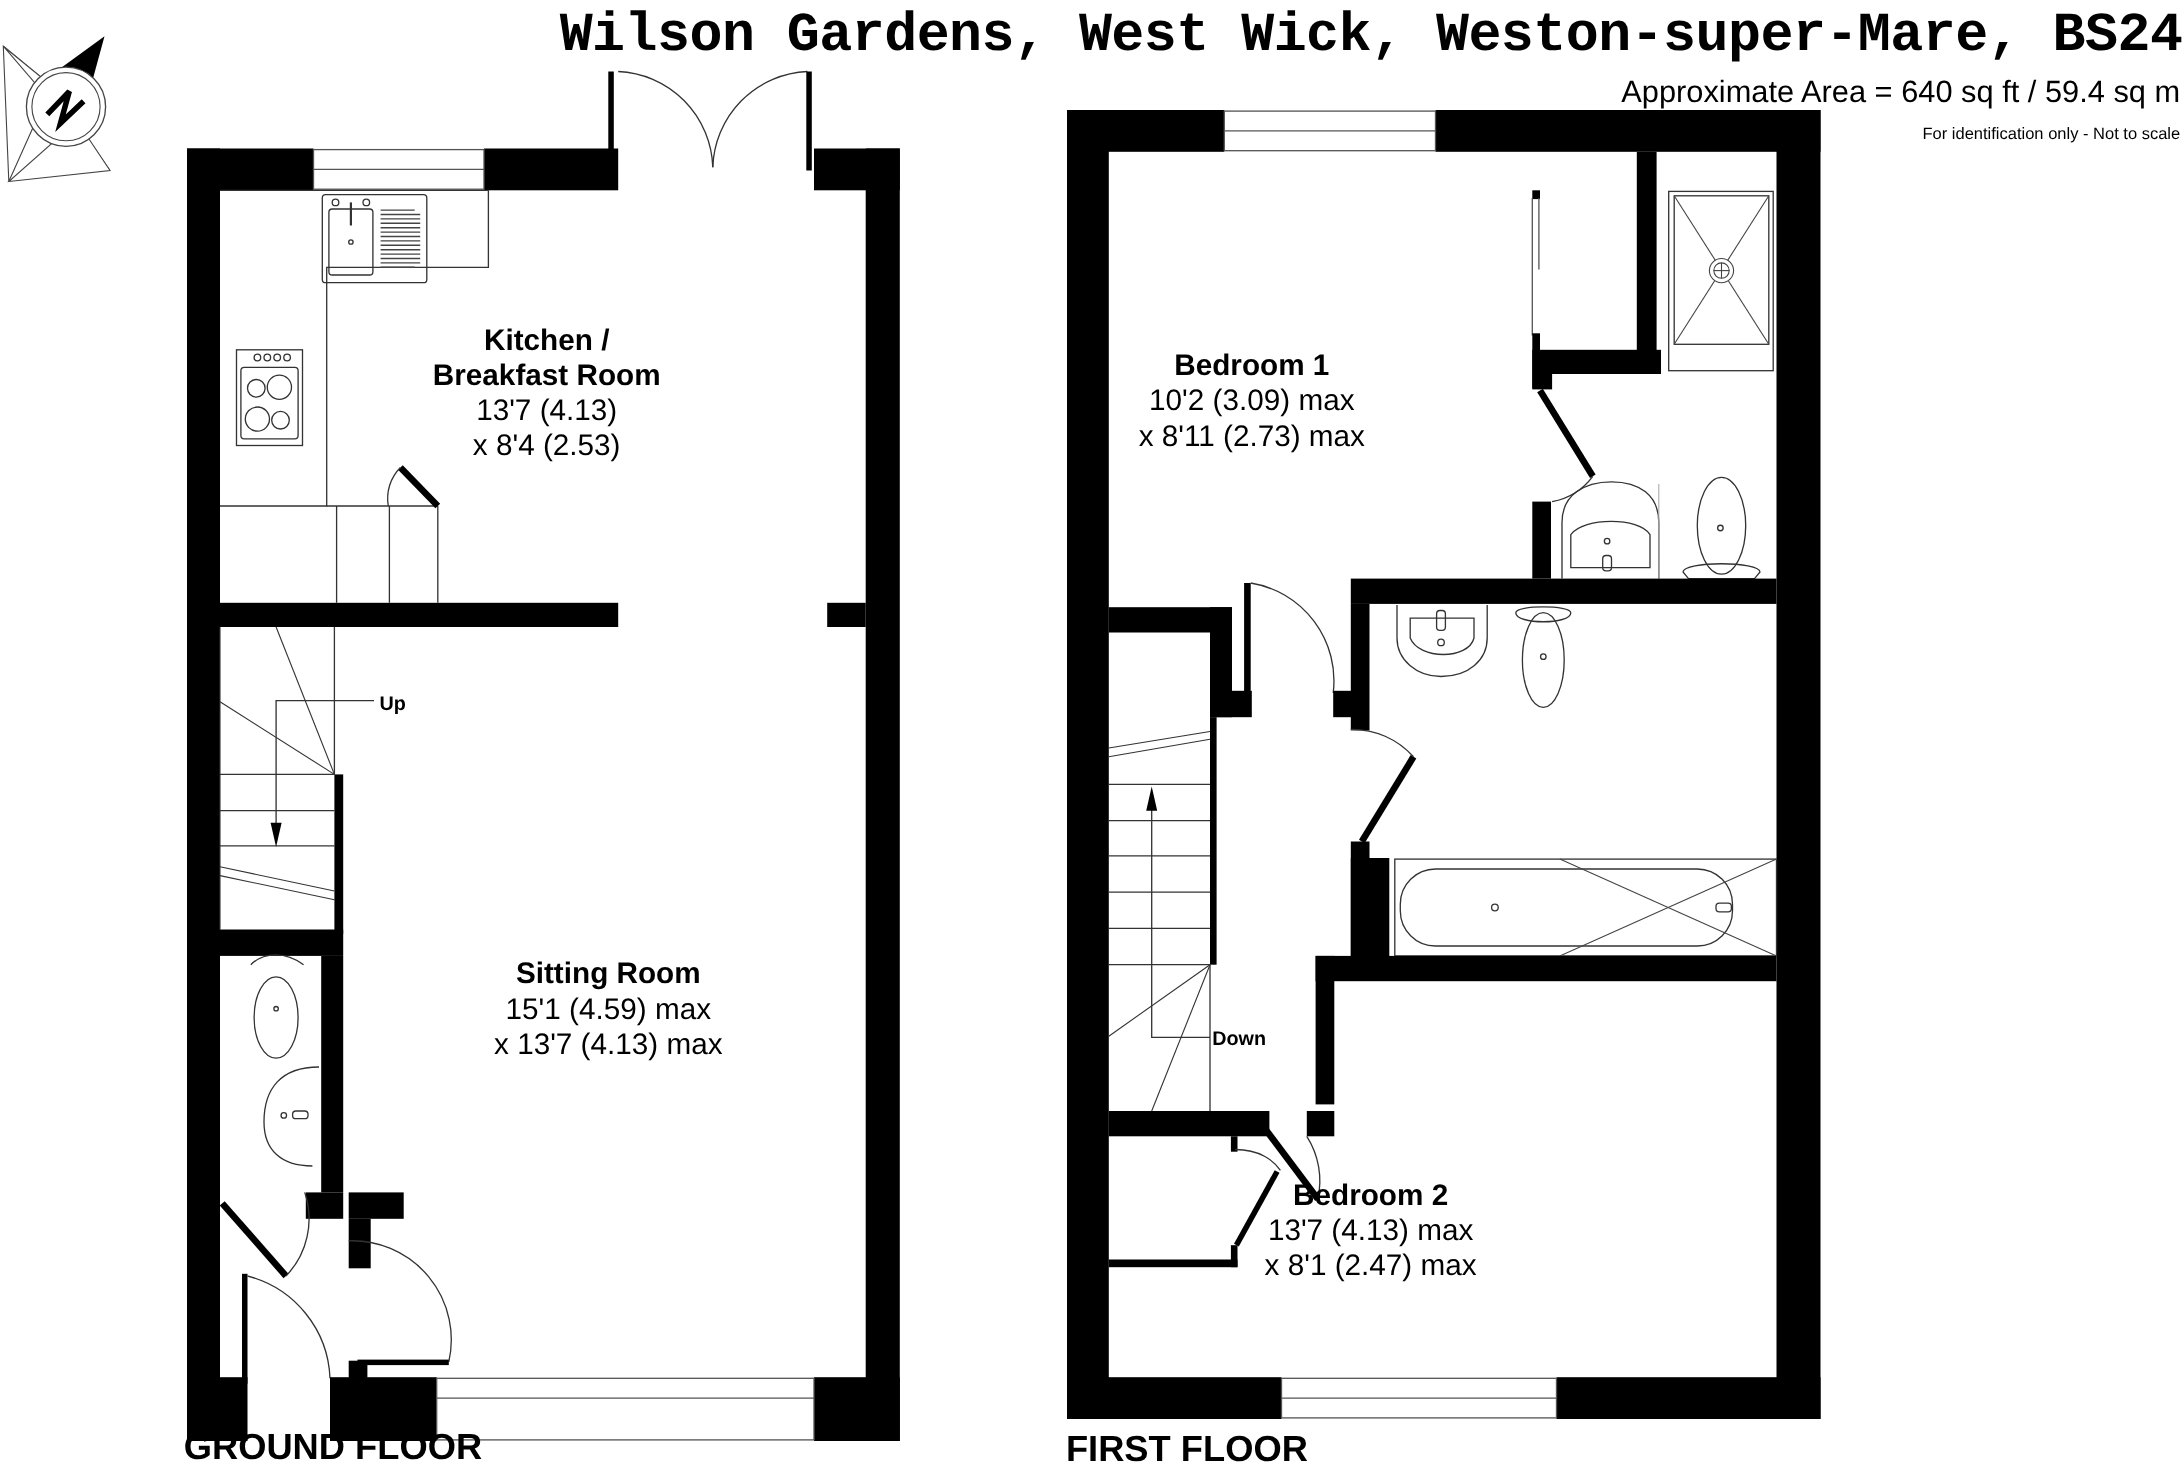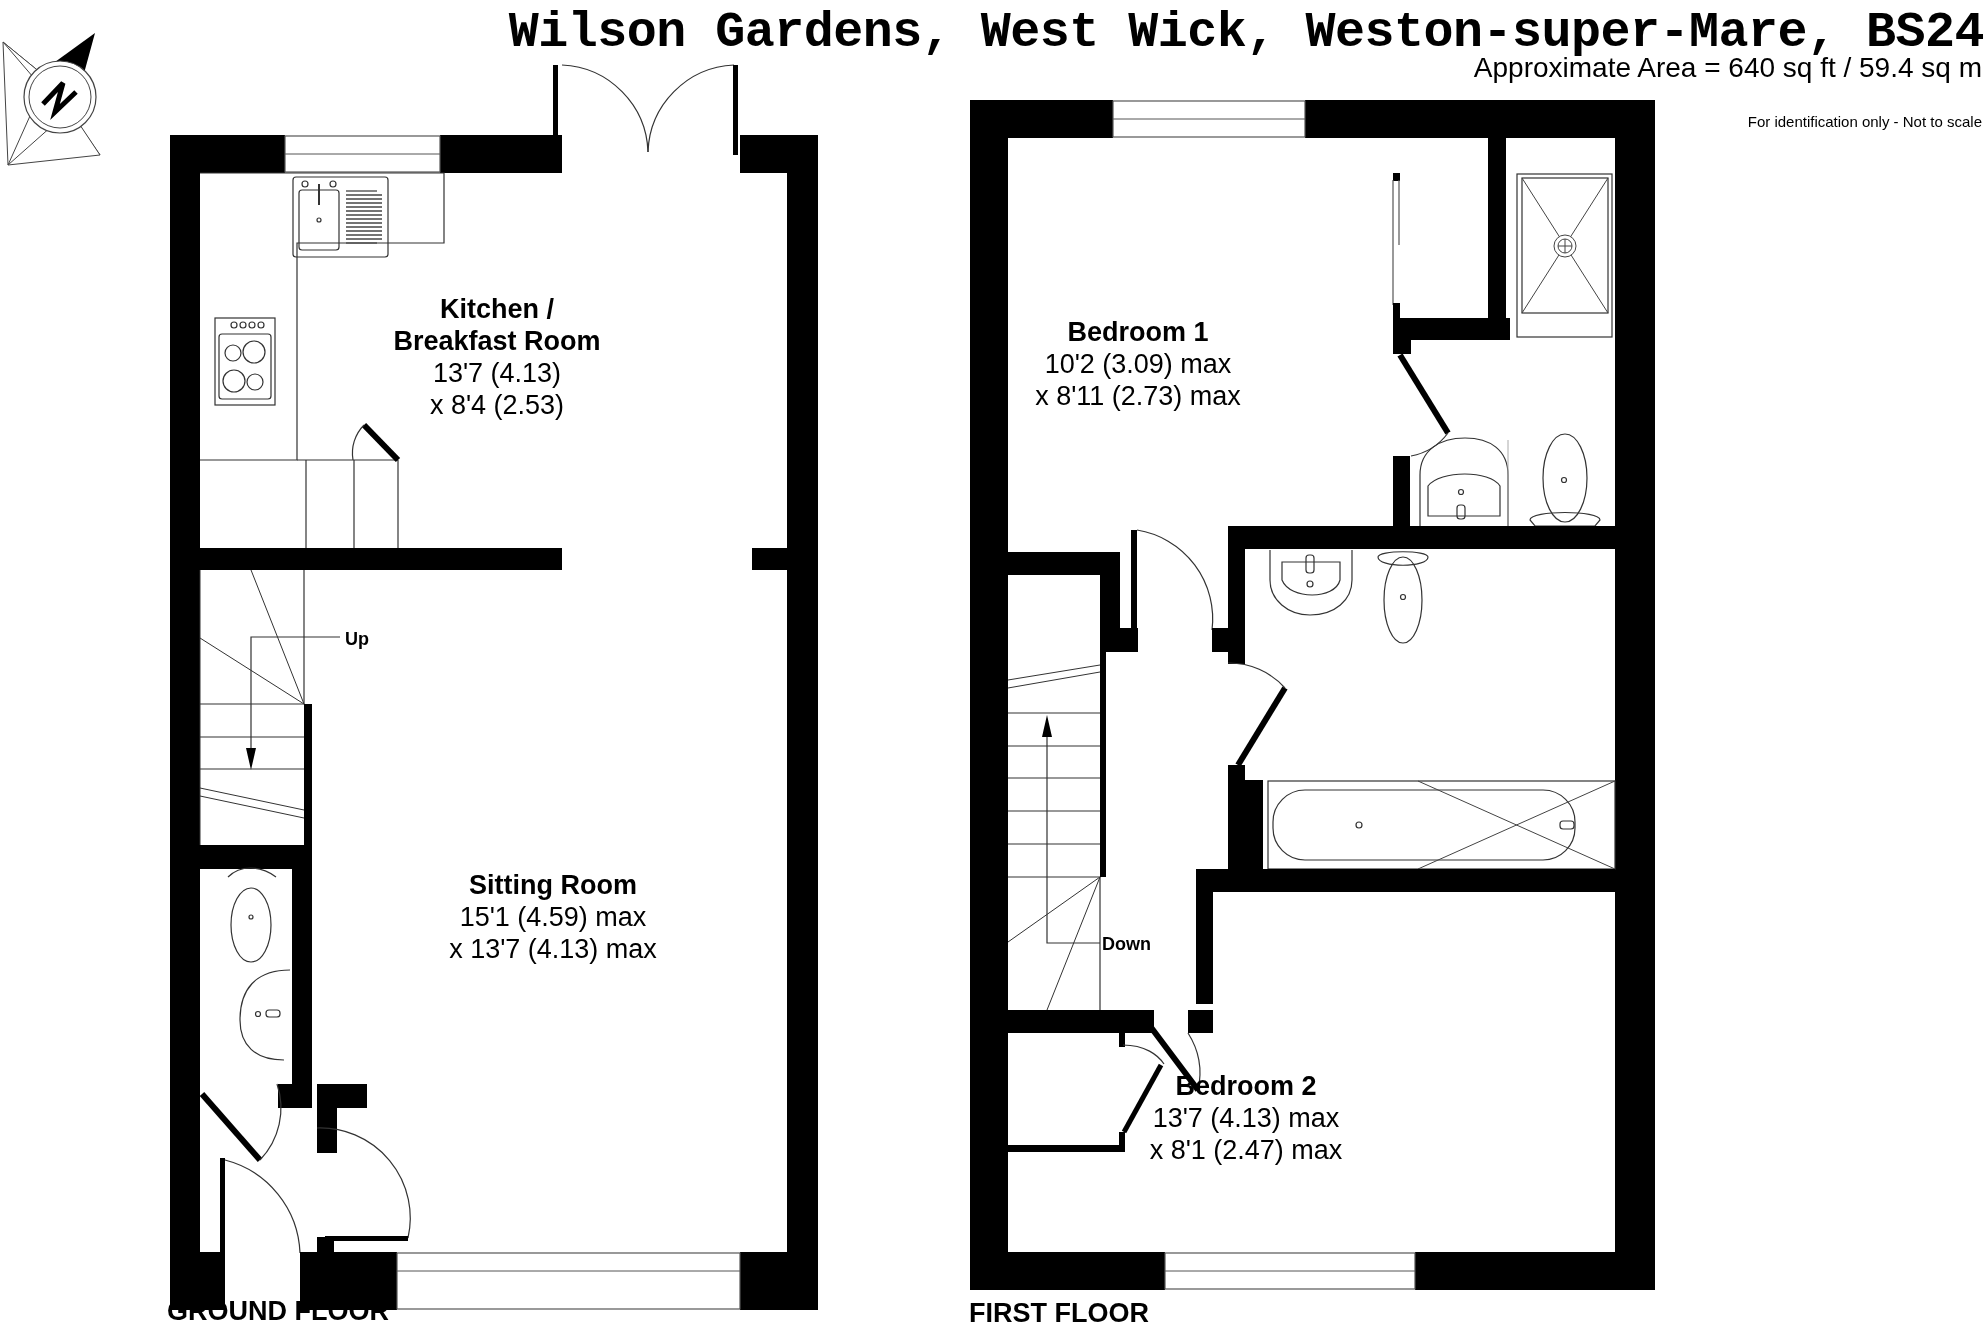--- a/index.html
+++ b/index.html
@@ -1,24 +1,24 @@
 <!DOCTYPE html>
 <html><head>
   <meta charset="utf-8">
   <style>
     html, body { margin: 0; padding: 0; background: #ffffff; }
     body { width: 1984px; height: 1336px; position: relative; overflow: hidden; font-family: "Liberation Sans", sans-serif; color: #000; }
     .title { position: absolute; right: 0; top: 4px; font-family: Liberation Mono, monospace; font-weight: bold; font-size: 50px; white-space: nowrap; letter-spacing: -0.5px; }
-    .area { position: absolute; right: 2px; top: 52px; font-size: 28px; white-space: nowrap; }
+    .area { position: absolute; right: 2px; top: 68px; font-size: 28px; white-space: nowrap; }
     .note { position: absolute; right: 2px; top: 113px; font-size: 15px; white-space: nowrap; }
     svg.plan { position: absolute; left: 0; top: 0; }
     .room-label { font-family: "Liberation Sans", sans-serif; font-weight: bold; font-size: 27px; text-anchor: middle; }
     .room-dim { font-family: "Liberation Sans", sans-serif; font-size: 27px; text-anchor: middle; }
     .small-label { font-family: "Liberation Sans", sans-serif; font-weight: bold; font-size: 18px; }
-    .floor-label { position: absolute; font-family: "Liberation Sans", sans-serif; font-weight: bold; font-size: 27px; white-space: nowrap; }
+    .floor-label { position: absolute; font-family: "Liberation Sans", sans-serif; font-weight: bold; font-size: 33px; white-space: nowrap; }
     .wall { fill: #000; }
     .thin { fill: none; stroke: #333; stroke-width: 1.2; }
     .win { fill: #fff; stroke: #555; stroke-width: 1.2; }
   </style>
 </head>
 <body>
 
 <div class="title">Wilson Gardens, West Wick, Weston-super-Mare, BS24</div>
 <div class="area">Approximate Area = 640 sq ft / 59.4 sq m</div>
 <div class="note">For identification only - Not to scale</div>

